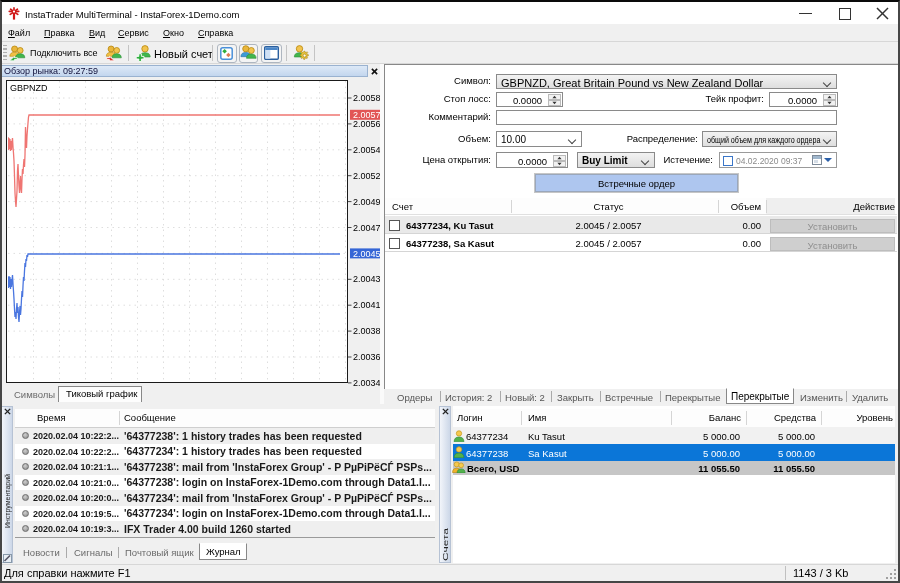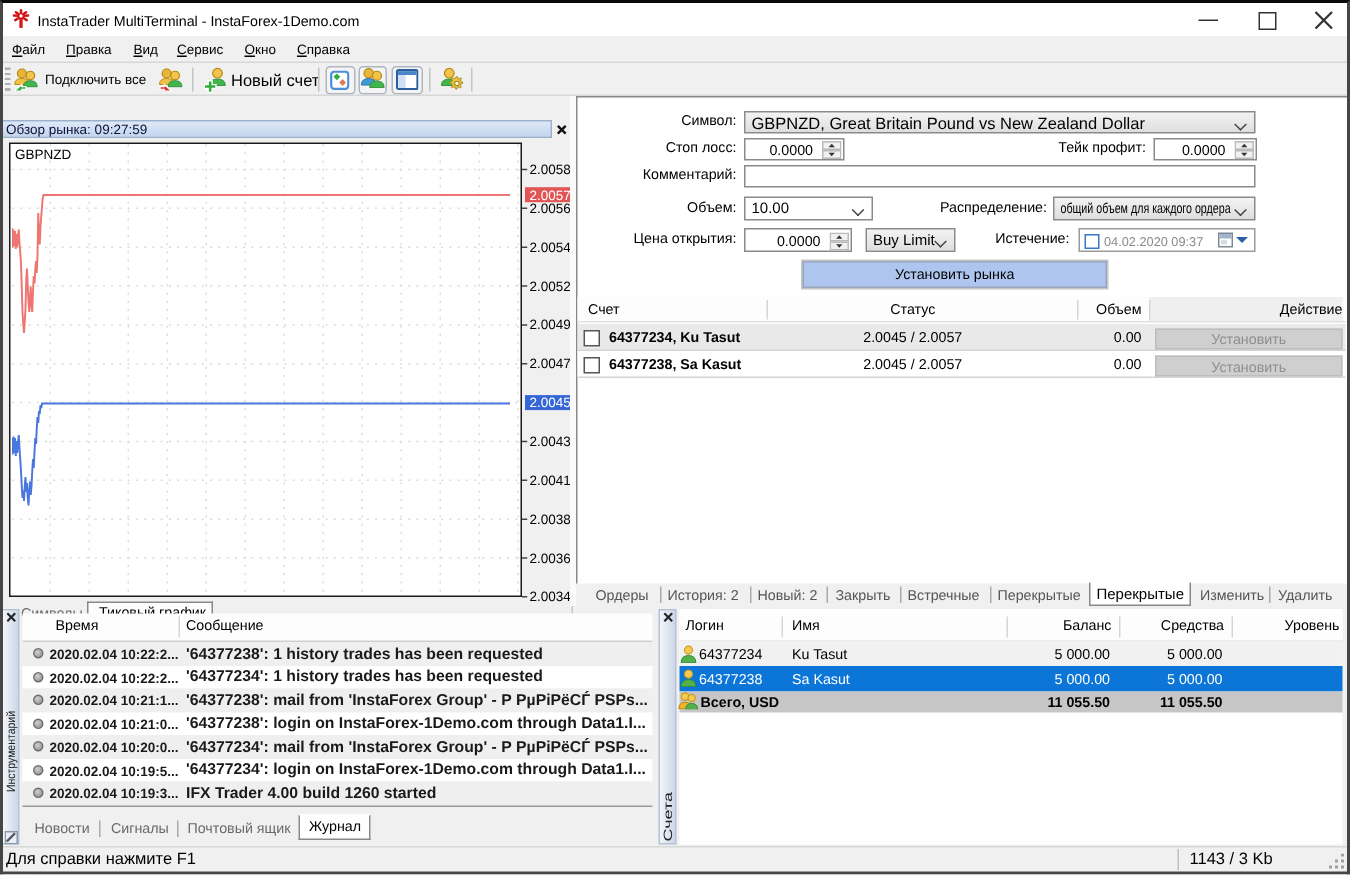--- a/index.html
+++ b/index.html
@@ -128,21 +128,21 @@
     <circle cx="6.5" cy="4.8" r="3.2" fill="#f2c44e" stroke="#b8860b" stroke-width="0.8"></circle>
     <path d="M1.3 13 Q1.3 8.7 6.5 8.7 Q11.7 8.7 11.7 13 Z" fill="#41b64d" stroke="#2e8f35" stroke-width="0.6"></path>
     <g fill="#e8c33c" stroke="#a8861c" stroke-width="0.7">
       <path d="M12.2 7.6 L13.4 7.6 L13.7 9 L15 9.3 L15.9 8.2 L16.8 9.1 L15.9 10.2 L16.3 11.5 L17.6 11.8 L17.6 13 L16.2 13.3 L15.8 14.6 L16.7 15.7 L15.8 16.6 L14.7 15.8 L13.4 16.2 L13.1 17.6 L11.9 17.6 L11.6 16.2 L10.3 15.8 L9.2 16.6 L8.3 15.7 L9.2 14.6 L8.8 13.3 L7.4 13 L7.4 11.8 L8.8 11.5 L9.2 10.2 L8.3 9.1 L9.2 8.2 L10.3 9 L11.6 8.6 Z" transform="scale(0.82) translate(1.2,1.2)"></path>
     </g>
     <circle cx="11.6" cy="11.6" r="1.5" fill="#fffbe8" stroke="#a8861c" stroke-width="0.7"></circle>
   </svg>
   <div class="abs" style="left:314px;top:45px;width:1px;height:16px;background:#c4c4c4;"></div>
   <div class="abs" style="left:0;top:63px;width:900px;height:1px;background:#d7d7d7;"></div>
 
-  <div class="abs" style="left:0;top:64px;width:381px;height:340px;background:#f0f0f0;border-right:1px solid #c8c8c8;margin-top:15px;">
+  <div class="abs" style="left:0;top:64px;width:381px;height:340px;background:#f0f0f0;border-right:1px solid #c8c8c8;">
 
     <div class="abs" style="left:1px;top:1px;width:367px;height:11.5px;background:linear-gradient(#dde9f7,#c3d6ee);border:1px solid #9ab2d0;box-sizing:border-box;"></div>
     <div class="lbl" style="left:4px;top:2px;font-size:9px;color:#10103a;">Обзор рынка: 09:27:59</div>
     <svg class="abs" style="left:371px;top:3.5px;" width="7" height="7" viewBox="0 0 8 8">
         <g stroke="#111" stroke-width="1.8">
           <line x1="1" y1="1" x2="7" y2="7"></line>
           <line x1="7" y1="1" x2="1" y2="7"></line>
         </g>
       </svg>
 
@@ -242,31 +242,31 @@
     <div class="abs combow" style="left:111px;top:66.5px;width:86px;height:15.5px;">10.00</div>
     <div class="lbl" style="left:213px;top:68px;width:100px;text-align:right;">Распределение:</div>
     <div class="abs combo" style="left:317px;top:66.5px;width:135px;height:15.5px;font-size:9.5px;"><span style="display:inline-block;transform:scaleX(0.75);transform-origin:0 0;white-space:nowrap;">общий объем для каждого ордера</span></div>
     <div class="lbl" style="left:0;top:89px;width:106px;text-align:right;">Цена открытия:</div>
     <div class="abs spin" style="left:111px;top:87.5px;width:72px;height:15.5px;">0.0000<svg class="sparr" width="13" height="12" viewBox="0 0 13 12">
           <rect x="0.5" y="0.5" width="12" height="5" fill="#f1f1f1" stroke="#bababa" stroke-width="1"></rect>
           <rect x="0.5" y="6.5" width="12" height="5" fill="#f1f1f1" stroke="#bababa" stroke-width="1"></rect>
           <path d="M6.5 1.8 L8.6 4.2 L4.4 4.2 Z" fill="#333"></path>
           <path d="M6.5 10.2 L8.6 7.8 L4.4 7.8 Z" fill="#333"></path>
         </svg></div>
-    <div class="abs combo" style="left:192px;top:87.5px;width:60px;height:15.5px;">Buy Limit</div>
+    <div class="abs combo" style="left:192px;top:87.5px;width:78px;height:15.5px;font-weight:bold;">Buy Limit</div>
     <div class="lbl" style="left:228px;top:89px;width:100px;text-align:right;">Истечение:</div>
     <div class="abs" style="left:334px;top:87.5px;width:118px;height:15.5px;border:1px solid #9a9a9a;box-sizing:border-box;background:#fff;">
       <div class="abs" style="left:3px;top:2.5px;width:8px;height:8px;border:1px solid #3a76c8;"></div>
       <div class="abs" style="left:16px;top:2.5px;font-size:8.5px;color:#8a8a8a;white-space:nowrap;">04.02.2020 09:37</div>
       <div class="abs" style="left:92px;top:2px;width:10px;height:10px;border:1px solid #7d8a99;background:#fff;box-sizing:border-box;"></div>
         <div class="abs" style="left:93px;top:3px;width:8px;height:2.5px;background:#9fb6cc;"></div>
         <div class="abs" style="left:94px;top:7px;width:4px;height:3px;background:#d5dde6;"></div>
       <div class="abs" style="left:104px;top:5px;width:0;height:0;border-left:4px solid transparent;border-right:4px solid transparent;border-top:4.5px solid #2b5fa8;"></div>
     </div>
-    <div class="abs" style="left:150px;top:109px;width:203px;height:18.5px;background:#aec6ef;border:1px solid #9aa7bb;box-shadow:0 0 0 1px #c6c6c6;box-sizing:border-box;text-align:center;font-size:9.5px;padding-top:3.5px;">Установить рынка</div>
+    <div class="abs" style="left:150px;top:109px;width:203px;height:18.5px;background:#aec6ef;border:1px solid #9aa7bb;box-shadow:0 0 0 1px #c6c6c6;box-sizing:border-box;text-align:center;font-size:9.5px;padding-top:3.5px;">Встречные ордер</div>
 
     <div class="abs" style="left:0;top:133px;width:512px;height:16.5px;background:#fdfdfd;border-bottom:1px solid #e0e0e0;"></div>
     <div class="abs" style="left:381px;top:133px;width:129px;height:16.5px;background:#efefef;"></div>
     <div class="lbl" style="left:7px;top:136px;">Счет</div>
     <div class="lbl" style="left:126px;top:136px;width:195px;text-align:center;">Статус</div>
     <div class="lbl" style="left:300px;top:136px;width:76px;text-align:right;">Объем</div>
     <div class="lbl" style="left:381px;top:136px;width:129px;text-align:right;">Действие</div>
     <div class="abs" style="left:126px;top:135px;width:1px;height:13px;background:#d5d5d5;"></div>
     <div class="abs" style="left:333px;top:135px;width:1px;height:13px;background:#d5d5d5;"></div>
     <div class="abs" style="left:381px;top:135px;width:1px;height:13px;background:#d5d5d5;"></div>

